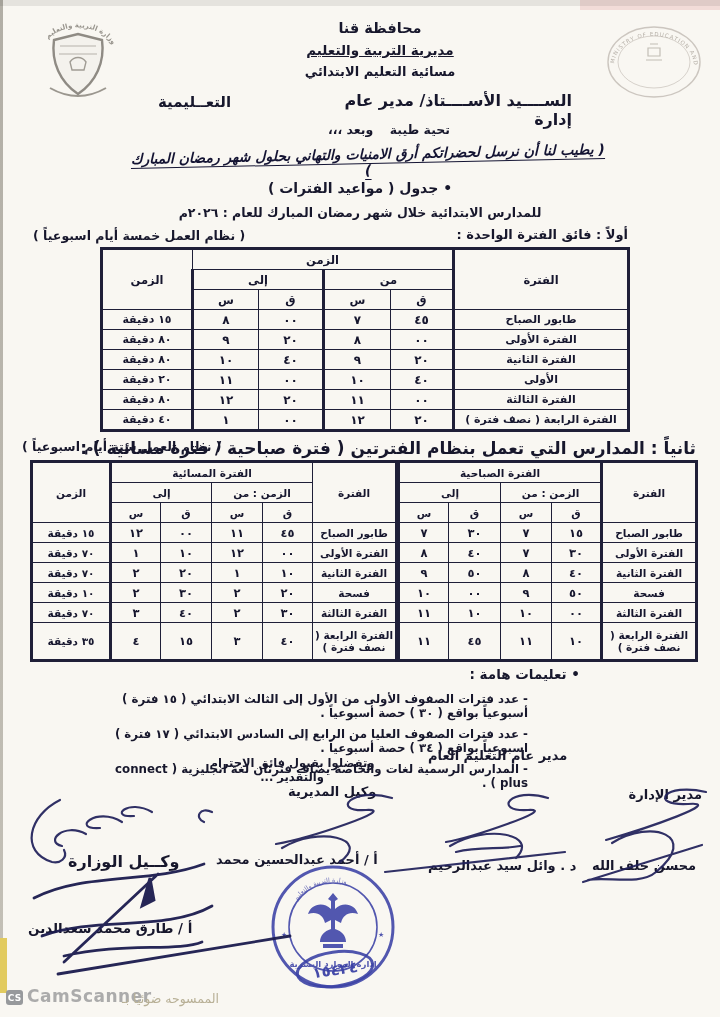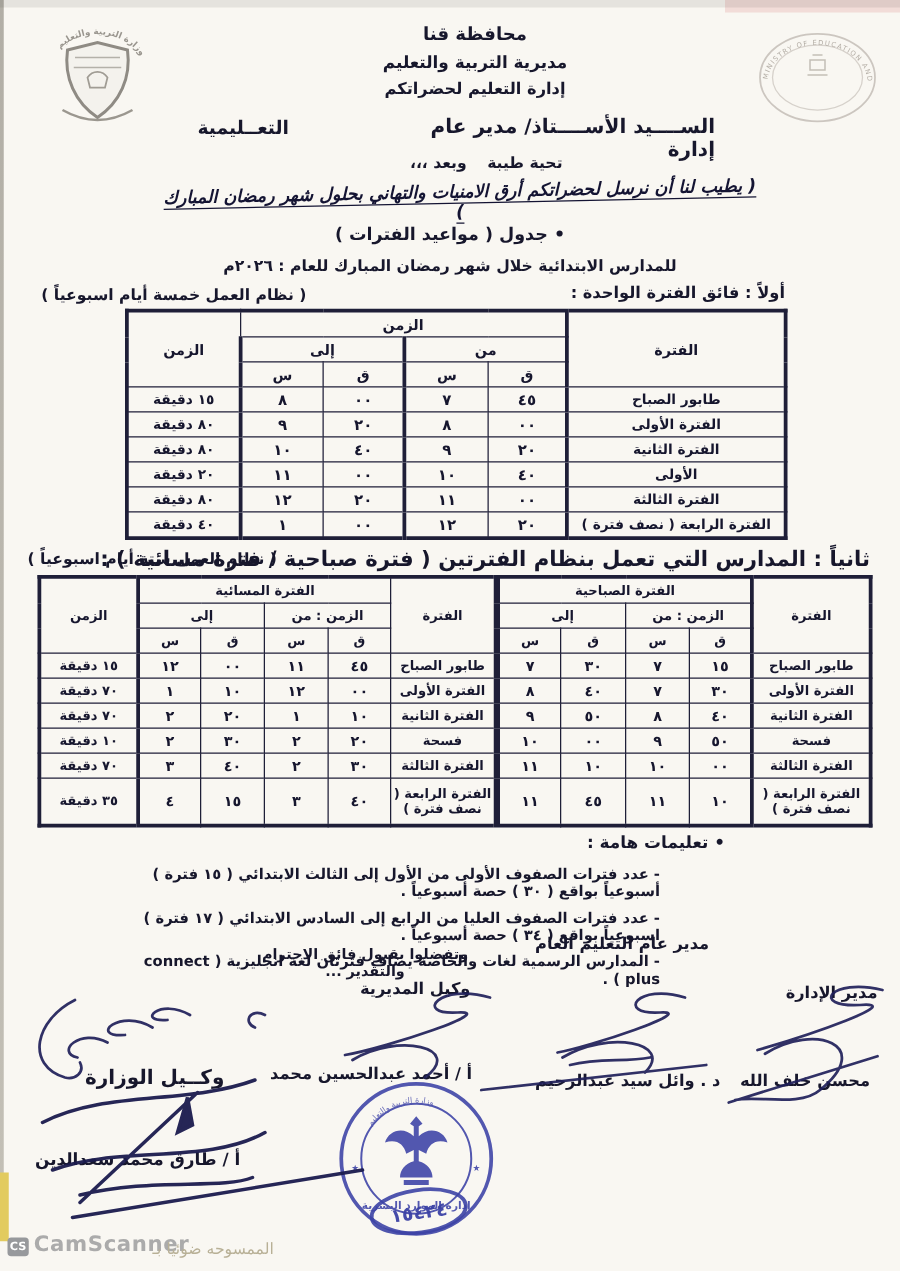--- a/index.html
+++ b/index.html
@@ -10,21 +10,21 @@
 
   
   #edge-left{left:0;top:0;width:3px;height:945px;background:linear-gradient(#6b665a,#8d887a);opacity:.5;}
   #strip-yellow{left:0;top:938px;width:7px;height:55px;background:#e2cb5f;}
   #tint-topright{right:0;top:0;width:140px;height:10px;background:rgba(224,140,140,.25);}
   #shade-top{left:0;top:0;width:720px;height:6px;background:rgba(60,60,50,.10);}
 
   
   .hdr-line{left:260px;width:240px;text-align:center;font-weight:700;}
   #hdr-governorate{top:20px;font-size:14.5px;}
-  #hdr-directorate{top:42px;font-size:13.5px;}
+  #hdr-directorate{top:42px;font-size:13.5px;text-decoration:underline;}
   #hdr-administration{top:64px;font-size:13px;}
   #addressee{left:312px;top:91px;width:260px;font-size:16px;font-weight:700;text-align:right;}
   #addressee-suffix{left:158px;top:93px;font-size:15px;font-weight:700;}
   #greeting{left:328px;top:122px;width:122px;display:flex;direction:rtl;justify-content:space-between;font-size:12.5px;font-weight:700;}
   #wish{left:128px;top:146px;width:480px;text-align:center;font-size:14px;font-weight:700;font-style:italic;
         text-decoration:underline;text-underline-offset:4px;transform:rotate(-1.2deg);color:#141433;}
   #subject{left:210px;top:180px;width:300px;text-align:center;font-size:14px;font-weight:700;}
   #subject-detail{left:160px;top:205px;width:400px;text-align:center;font-size:12.5px;font-weight:700;}
 
   
@@ -114,21 +114,21 @@
     <ellipse cx="54" cy="44" rx="46" ry="35" fill="none" stroke="#b3aca4" stroke-width="1.4" opacity=".65"></ellipse>
     <ellipse cx="54" cy="44" rx="36" ry="26" fill="none" stroke="#b3aca4" stroke-width="1" opacity=".5"></ellipse>
     <text font-size="5.5" fill="#a39c93" opacity=".8" letter-spacing="1">
       <textPath href="#arcOval" startOffset="2%">MINISTRY OF EDUCATION AND TECHNICAL EDUCATION •</textPath>
     </text>
     <path d="M48,30 h12 v8 h-12 z M50,26 h8 M46,42 h16" stroke="#ada69d" stroke-width="1.2" fill="none" opacity=".7"></path>
   </svg>
 
   <div class="abs hdr-line rtl" id="hdr-governorate">محافظة قنا</div>
   <div class="abs hdr-line rtl" id="hdr-directorate">مديرية التربية والتعليم</div>
-  <div class="abs hdr-line rtl" id="hdr-administration">إدارة التعليم لحضراتكم</div>
+  <div class="abs hdr-line rtl" id="hdr-administration">مسائية التعليم الابتدائي</div>
 
   <div class="abs rtl" id="addressee">الســــيد الأســــتاذ/ مدير عام إدارة</div>
   <div class="abs rtl" id="addressee-suffix">التعــليمية</div>
 
   <div class="abs" id="greeting">
     <span>تحية طيبة</span>
     <span>وبعد ،،،</span>
   </div>
 
   <div class="abs rtl" id="wish">( يطيب لنا أن نرسل لحضراتكم أرق الامنيات والتهاني بحلول شهر رمضان المبارك )</div>

